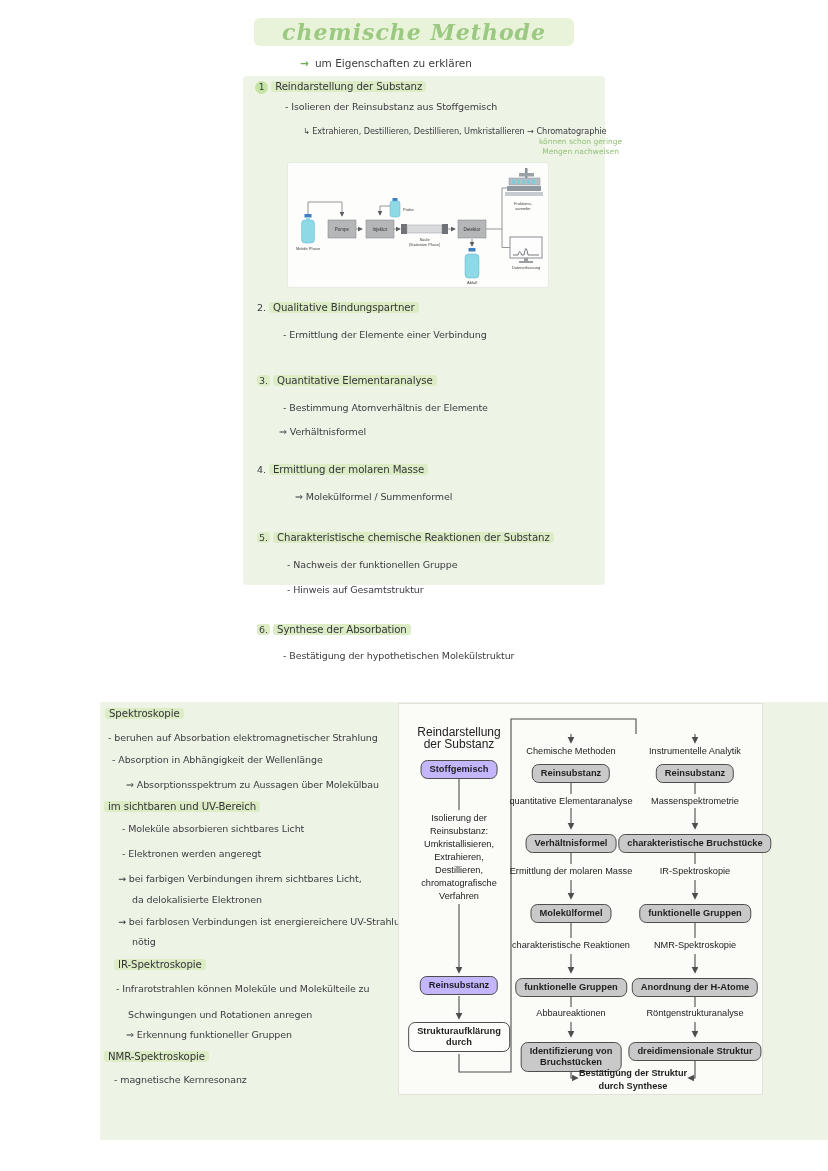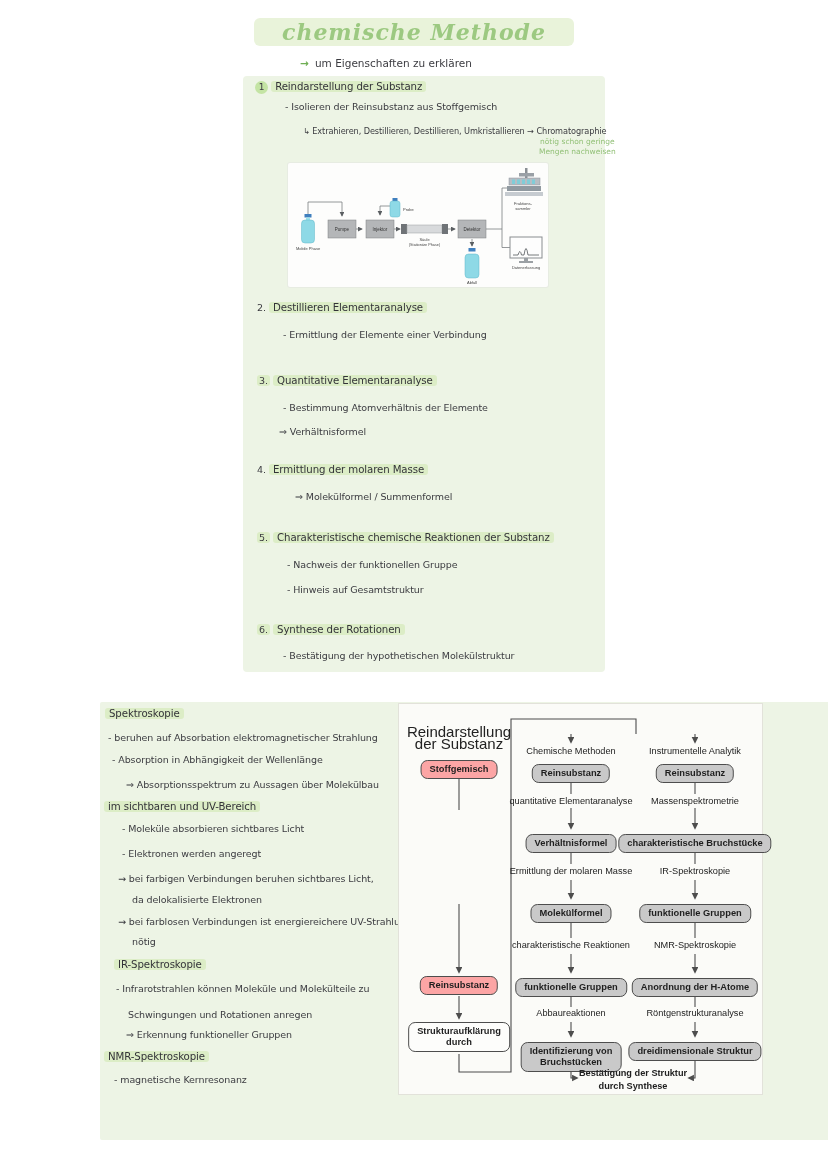--- a/index.html
+++ b/index.html
@@ -18,47 +18,47 @@
   .title{display:inline-block;font-family:"DejaVu Serif",serif;font-style:italic;font-weight:bold;font-size:22px;color:#9cc981;background:#e9f3da;border-radius:6px;padding:1px 28px;letter-spacing:1px;}
   .subtitle-wrap{position:absolute;top:52px;left:0;width:828px;text-align:center;transform:translateX(-28px);}
   .subtitle{font-size:10.5px;color:#3b3b40;}
   .subtitle .arr{color:#6fae54;font-weight:bold;margin-right:6px;}
   
   .hplc{position:absolute;left:45px;top:87px;width:260px;height:124px;background:#fdfdfc;border-radius:2px;box-shadow:0 0 0 1px #e7ece2;}
   
   .fc{position:absolute;left:298px;top:1px;width:365px;height:392px;background:#fbfbf8;border:1px solid #e2e2da;box-sizing:border-box;}
   .fc-svg{position:absolute;left:0;top:0;}
   .fc-box{position:absolute;transform:translateX(-50%);background:#c9c9c9;border:1.4px solid #4d4d4d;border-radius:7px;font-family:"Liberation Sans",sans-serif;font-weight:bold;font-size:9.3px;color:#1f1f1f;padding:3px 8px;text-align:center;white-space:nowrap;line-height:11px;}
-  .fc-box.dark{background:#fca5a5;}
+  .fc-box.dark{background:#c4b5fd;}
   .fc-box.white{background:#fdfdfb;white-space:pre-line;}
   .fc-box.two{white-space:pre-line;}
   .fc-step{position:absolute;transform:translateX(-50%);font-family:"Liberation Sans",sans-serif;font-size:9.2px;color:#222;white-space:nowrap;}
-  .fc-label{position:absolute;transform:translateX(-50%);font-family:"Liberation Sans",sans-serif;font-size:15px;color:#222;text-align:center;white-space:pre-line;line-height:12px;}
+  .fc-label{position:absolute;transform:translateX(-50%);font-family:"Liberation Sans",sans-serif;font-size:12px;color:#222;text-align:center;white-space:pre-line;line-height:12px;}
   .fc-iso{position:absolute;transform:translateX(-50%);font-family:"Liberation Sans",sans-serif;font-size:9.2px;color:#222;text-align:center;white-space:pre-line;line-height:13px;}
 </style>
 </head>
 <body>
 
 <div class="title-wrap">
   <span class="title">chemische Methode</span>
 </div>
 <div class="subtitle-wrap">
   <span class="subtitle"><span class="arr">→</span><span>um Eigenschaften zu erklären</span></span>
 </div>
 
-<div class="block" style="left:243px;top:76px;width:362px;height:596px;">
+<div class="block" style="left:243px;top:76px;width:362px;height:509px;">
 
   <div class="hw hw-head" style="left:12px;top:5px;">
     <span class="numc">1</span>
     <span class="hl">Reindarstellung der Substanz</span>
   </div>
   <div class="hw" style="left:42px;top:25px;">- Isolieren der Reinsubstanz aus Stoffgemisch</div>
   <div class="hw" style="left:60px;top:50px;font-size:8.2px;">↳ Extrahieren, Destillieren, Destillieren, Umkristallieren → Chromatographie</div>
   <div class="greennote" style="left:296px;top:61px;">
-    <div>nötig schon geringe</div>
+    <div>können schon geringe</div>
     <div>Mengen nachweisen</div>
   </div>
 
   <div class="hplc">
     <svg width="260" height="124" viewBox="0 0 520 248">
       <defs>
         <marker id="ah" markerWidth="7" markerHeight="7" refX="5" refY="3" orient="auto">
           <path d="M0,0 L6,3 L0,6 z" fill="#5a5e61"></path>
         </marker>
       </defs>
@@ -131,21 +131,21 @@
         <path d="M450,184 h10 q4,-14 7,0 h5 q4,-26 8,0 h22" stroke="#4a4e52" stroke-width="1.5" fill="none"></path>
         <rect x="472" y="190" width="8" height="6" fill="#9ba0a4"></rect>
         <rect x="462" y="196" width="28" height="4" fill="#9ba0a4"></rect>
       </g>
       <text x="476" y="212" font-size="8" fill="#444" text-anchor="middle" font-family="Liberation Sans">Datenerfassung</text>
     </svg>
   </div>
 
   <div class="hw hw-head" style="left:14px;top:226px;">
     <span class="numplain">2.</span>
-    <span class="hl">Destillieren Elementaranalyse</span>
+    <span class="hl">Qualitative Bindungspartner</span>
   </div>
   <div class="hw" style="left:40px;top:253px;">- Ermittlung der Elemente einer Verbindung</div>
 
   <div class="hw hw-head" style="left:14px;top:299px;">
     <span class="numf">3.</span>
     <span class="hl">Quantitative Elementaranalyse</span>
   </div>
   <div class="hw" style="left:40px;top:326px;">- Bestimmung Atomverhältnis der Elemente</div>
   <div class="hw" style="left:36px;top:350px;">⇒ Verhältnisformel</div>
 
@@ -157,35 +157,35 @@
 
   <div class="hw hw-head" style="left:14px;top:456px;">
     <span class="numf">5.</span>
     <span class="hl">Charakteristische chemische Reaktionen der Substanz</span>
   </div>
   <div class="hw" style="left:44px;top:483px;">- Nachweis der funktionellen Gruppe</div>
   <div class="hw" style="left:44px;top:508px;">- Hinweis auf Gesamtstruktur</div>
 
   <div class="hw hw-head" style="left:14px;top:548px;">
     <span class="numf">6.</span>
-    <span class="hl">Synthese der Rotationen</span>
+    <span class="hl">Synthese der Absorbation</span>
   </div>
   <div class="hw" style="left:40px;top:574px;">- Bestätigung der hypothetischen Molekülstruktur</div>
 </div>
 
 <div class="block" style="left:100px;top:702px;width:785px;height:438px;border-radius:2px;">
 
   <div class="hw hw-head" style="left:5px;top:6px;"><span class="hl">Spektroskopie</span></div>
   <div class="hw" style="left:8px;top:30px;">- beruhen auf Absorbation elektromagnetischer Strahlung</div>
   <div class="hw" style="left:12px;top:52px;">- Absorption in Abhängigkeit der Wellenlänge</div>
   <div class="hw" style="left:26px;top:77px;">⇒ Absorptionsspektrum zu Aussagen über Molekülbau</div>
   <div class="hw hw-head" style="left:4px;top:99px;"><span class="hl">im sichtbaren und UV-Bereich</span></div>
   <div class="hw" style="left:22px;top:121px;">- Moleküle absorbieren sichtbares Licht</div>
   <div class="hw" style="left:22px;top:146px;">- Elektronen werden angeregt</div>
-  <div class="hw" style="left:18px;top:171px;">→ bei farbigen Verbindungen beruhen sichtbares Licht,</div>
+  <div class="hw" style="left:18px;top:171px;">→ bei farbigen Verbindungen ihrem sichtbares Licht,</div>
   <div class="hw" style="left:32px;top:192px;">da delokalisierte Elektronen</div>
   <div class="hw" style="left:18px;top:214px;">→ bei farblosen Verbindungen ist energiereichere UV-Strahlung</div>
   <div class="hw" style="left:32px;top:234px;">nötig</div>
   <div class="hw hw-head" style="left:14px;top:257px;"><span class="hl">IR-Spektroskopie</span></div>
   <div class="hw" style="left:16px;top:281px;">- Infrarotstrahlen können Moleküle und Molekülteile zu</div>
   <div class="hw" style="left:28px;top:307px;">Schwingungen und Rotationen anregen</div>
   <div class="hw" style="left:26px;top:327px;">⇒ Erkennung funktioneller Gruppen</div>
   <div class="hw hw-head" style="left:4px;top:349px;"><span class="hl">NMR-Spektroskopie</span></div>
   <div class="hw" style="left:14px;top:372px;">- magnetische Kernresonanz</div>
 
@@ -220,20 +220,27 @@
         <path d="M172,318 V332" marker-end="url(#fa)"></path> 
           <path d="M296,318 V332" marker-end="url(#fa)"></path>
         <path d="M172,366 V374 H178" marker-end="url(#fa)"></path>
         <path d="M296,356 V374 H290" marker-end="url(#fa)"></path>
       </g>
     </svg>
 
     <div class="fc-label" style="left:60px;top:22px;">Reindarstellung
 der Substanz</div>
     <div class="fc-box dark" style="left:60px;top:56px;">Stoffgemisch</div>
+    <div class="fc-iso" style="left:60px;top:108px;">Isolierung der
+Reinsubstanz:
+Umkristallisieren,
+Extrahieren,
+Destillieren,
+chromatografische
+Verfahren</div>
     <div class="fc-box dark" style="left:60px;top:272px;">Reinsubstanz</div>
     <div class="fc-box white two" style="left:60px;top:318px;">Strukturaufklärung
 durch</div>
 
     <div class="fc-step" style="left:172px;top:42px;">Chemische Methoden</div>
     <div class="fc-box" style="left:172px;top:60px;">Reinsubstanz</div>
     <div class="fc-step" style="left:172px;top:92px;">quantitative Elementaranalyse</div>
     <div class="fc-box" style="left:172px;top:130px;">Verhältnisformel</div>
     <div class="fc-step" style="left:172px;top:162px;">Ermittlung der molaren Masse</div>
     <div class="fc-box" style="left:172px;top:200px;">Molekülformel</div>

